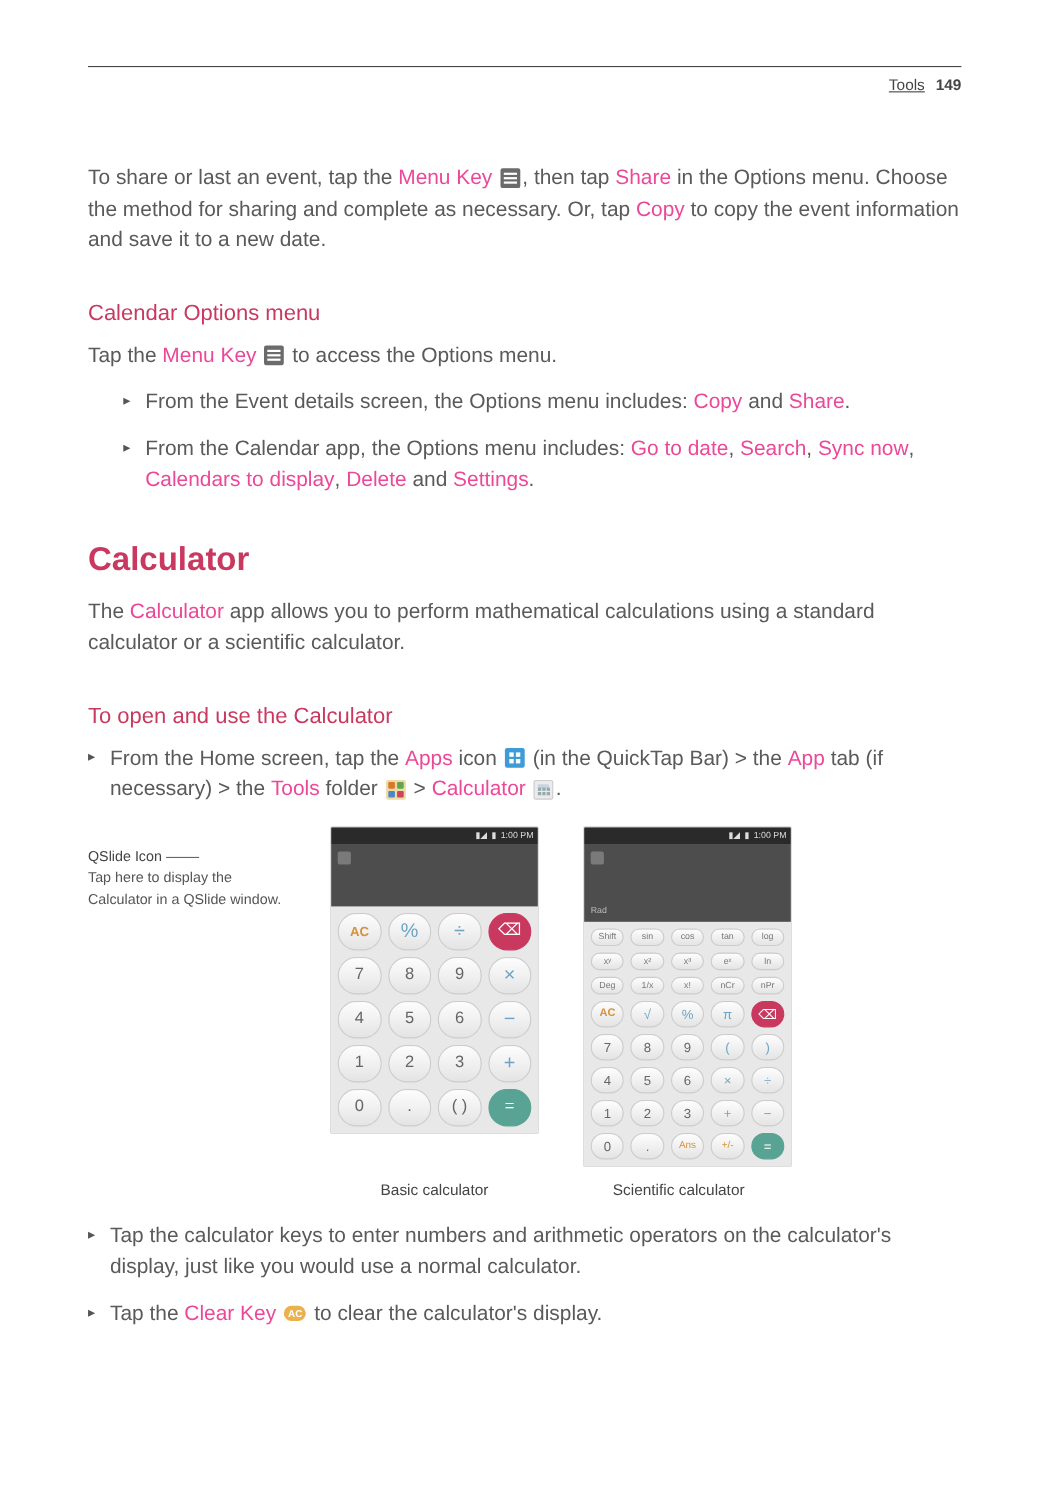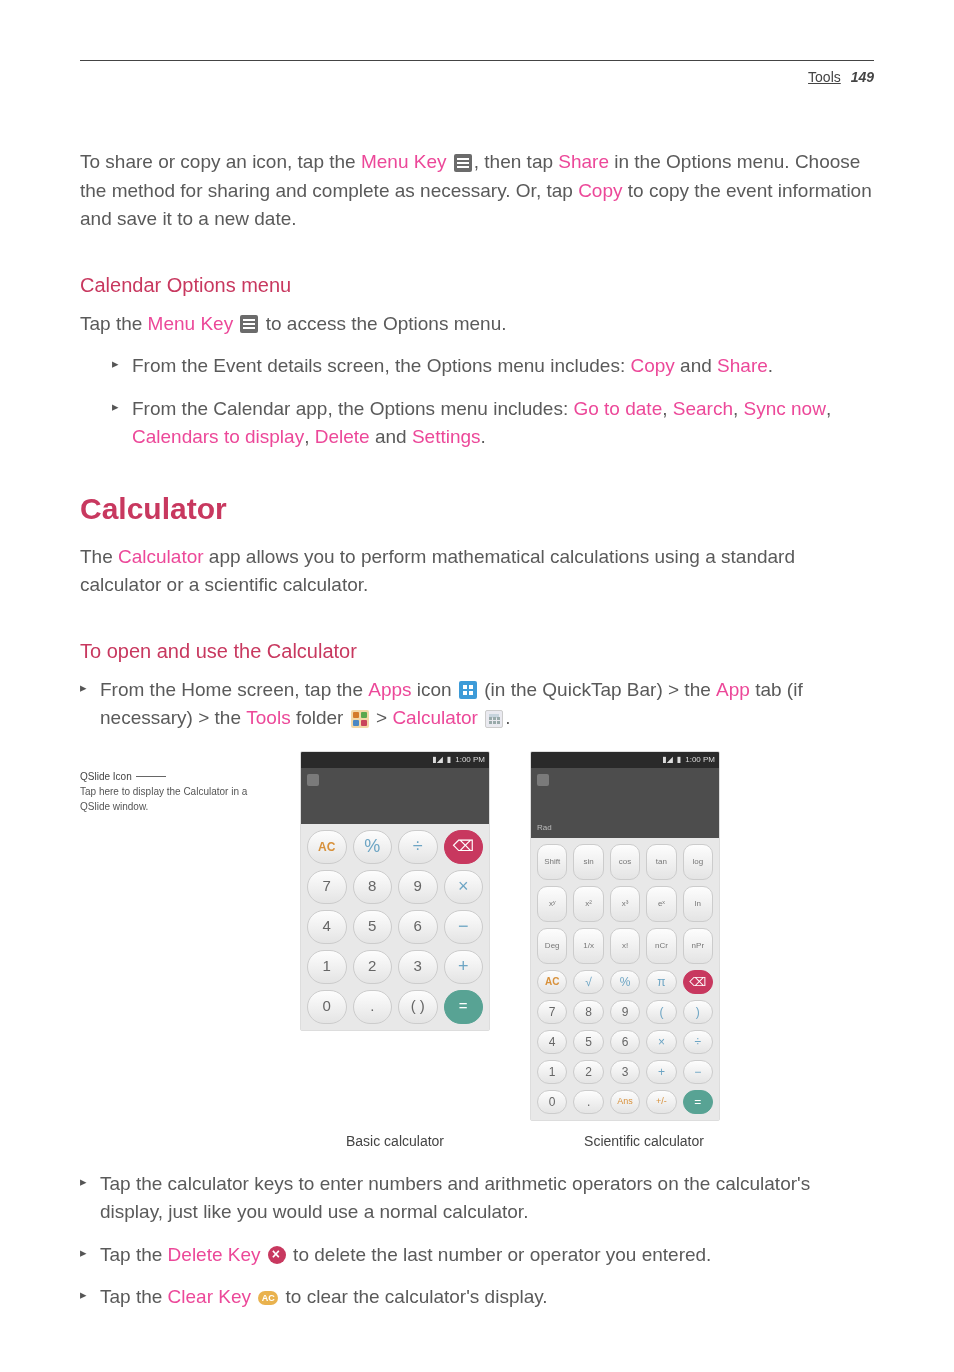--- a/index.html
+++ b/index.html
@@ -17,21 +17,21 @@
     margin-bottom: 6px;
     position: relative;
   }
   .page-header {
     text-align: right;
     font-size: 14px;
     color: #444;
     margin-bottom: 60px;
   }
   .page-header .section-name { text-decoration: underline; margin-right: 6px; }
-  .page-header .pagenum { font-weight: bold; font-style: italic; }
+  .page-header .pagenum { font-weight: bold; }
 
   p { margin-bottom: 14px; }
 
   .bold { font-weight: 400; color: #ec4899; }
 
   h3.subhead {
     color: #c8385f;
     font-size: 20px;
     font-weight: 500;
     margin-top: 36px;
@@ -108,21 +108,21 @@
 
   
   .shots-row {
     display:flex;
     align-items:flex-start;
     gap: 40px;
     margin: 18px 0 10px 0;
   }
   .callout {
     width: 180px;
-    font-size: 10px;
+    font-size: 13px;
     color:#555;
     padding-top:18px;
     text-align: left;
   }
   .callout .ct { font-weight:400; color:#444; }
   .callout-line { display:inline-block; width:30px; border-top:1px solid #666; vertical-align:middle; margin-left:4px;}
 
   .phone {
     width: 190px;
     background:#eee;
@@ -152,55 +152,55 @@
     border:1px solid #ccc;
     display:flex;align-items:center;justify-content:center;
     color:#666;font-size:15px;font-weight:400;
   }
   .kbtn.ac{color:#d8913b;font-size:12px;font-weight:bold;}
   .kbtn.op{color:#6da5c4;font-size:18px;}
   .kbtn.del{background:#c8385f;border-color:#c8385f;color:#fff;}
   .kbtn.eq{background:#58a394;border-color:#58a394;color:#fff;}
 
   .kbtn-s {
-    flex:1;height:36px;border-radius:10px;
+    flex:1;height:16px;border-radius:10px;
     background:linear-gradient(#fdfdfd,#e4e4e4);
     border:1px solid #ccc;
     display:flex;align-items:center;justify-content:center;
     color:#777;font-size:8px;
   }
   .kbtn-m {
     flex:1;height:24px;border-radius:12px;
     background:linear-gradient(#fdfdfd,#e4e4e4);
     border:1px solid #ccc;
     display:flex;align-items:center;justify-content:center;
     color:#666;font-size:12px;
   }
   .kbtn-m.ac{color:#d8913b;font-size:10px;font-weight:bold;}
   .kbtn-m.blue{color:#6da5c4;}
   .kbtn-m.del{background:#c8385f;border-color:#c8385f;color:#fff;}
   .kbtn-m.eq{background:#58a394;border-color:#58a394;color:#fff;}
   .kbtn-m.ylw{color:#d8913b;font-size:9px;}
 
   .caption-row{
-    display:flex;gap:59px;margin-left:220px;font-size:14px;color:#444;margin-bottom:18px;
+    display:flex;gap:32px;margin-left:220px;font-size:14px;color:#444;margin-bottom:18px;
   }
   .caption-row span{width:190px;text-align:center;}
 </style>
 </head>
 <body>
 
 <div class="header-line"></div>
 <div class="page-header">
   <span class="section-name">Tools</span>
   <span class="pagenum">149</span>
 </div>
 
 <p>
-  <span>To share or copy an icon, tap the </span>
+  <span>To share or last an event, tap the </span>
   <span class="bold">Menu Key </span><span class="icon icon-menu"></span><span>, then tap </span><span class="bold">Share</span><span> in the Options menu. Choose the method for sharing and complete as necessary. Or, tap </span><span class="bold">Copy</span><span> to copy the event information and save it to a new date.</span>
 </p>
 
 <h3 class="subhead">Calendar Options menu</h3>
 
 <p>
   <span>Tap the </span><span class="bold">Menu Key </span><span class="icon icon-menu"></span><span> to access the Options menu.</span>
 </p>
 
 <ul class="bullets">
@@ -349,18 +349,15 @@
 <div class="caption-row">
   <span>Basic calculator</span>
   <span>Scientific calculator</span>
 </div>
 
 <ul class="bullets-tight">
   <li>
     <span>Tap the calculator keys to enter numbers and arithmetic operators on the calculator's display, just like you would use a normal calculator.</span>
   </li>
   <li>
-    <span>Tap the </span><span class="bold">Delete Key </span><span class="icon icon-del"></span><span> to delete the last number or operator you entered.</span>
-  </li>
-  <li>
     <span>Tap the </span><span class="bold">Clear Key </span><span class="icon icon-ac">AC</span><span> to clear the calculator's display.</span>
   </li>
 </ul>
 
 </body></html>

